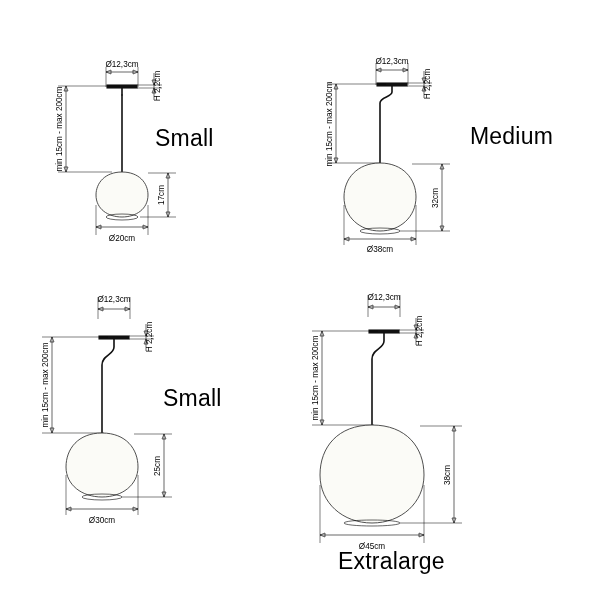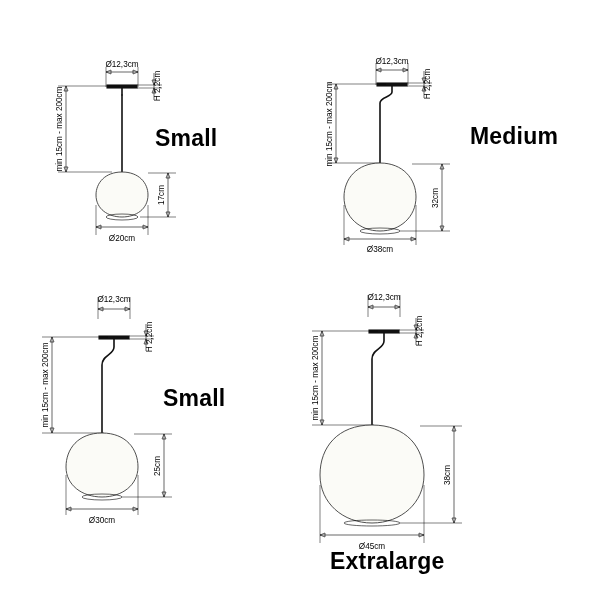--- a/index.html
+++ b/index.html
@@ -26,21 +26,20 @@
     position: absolute;
     left: 0;
     top: 0;
   }
   .variant-title {
     position: absolute;
     font-size: 23px;
     letter-spacing: 0.2px;
     color: #000;
     white-space: nowrap;
-    font-weight: bold;
   }
   
   svg text {
     font-family: "Liberation Sans", sans-serif;
     fill: #000000;
   }
   svg .dim {
     font-size: 8.2px;
   }
   svg .dimv {
@@ -278,16 +277,16 @@
       <path class="thin" d="M164 238 l-2 -5 h4 z" fill="#000"></path>
       <text class="dimv" x="160" y="190" text-anchor="middle" transform="rotate(-90 160 190)">38cm</text>
 
       <line class="extline" x1="30" y1="200" x2="30" y2="258"></line>
       <line class="extline" x1="134" y1="200" x2="134" y2="258"></line>
       <line class="thin" x1="30" y1="250" x2="134" y2="250"></line>
       <path class="thin" d="M30 250 l5 -2 v4 z" fill="#000"></path>
       <path class="thin" d="M134 250 l-5 -2 v4 z" fill="#000"></path>
       <text class="dim" x="82" y="264" text-anchor="middle">Ø45cm</text>
     </svg>
-    <div class="variant-title" style="left:40px; top:263px;">Extralarge</div>
+    <div class="variant-title" style="left:48px; top:263px;">Extralarge</div>
   </div>
 
 </div>
 
 </body></html>

